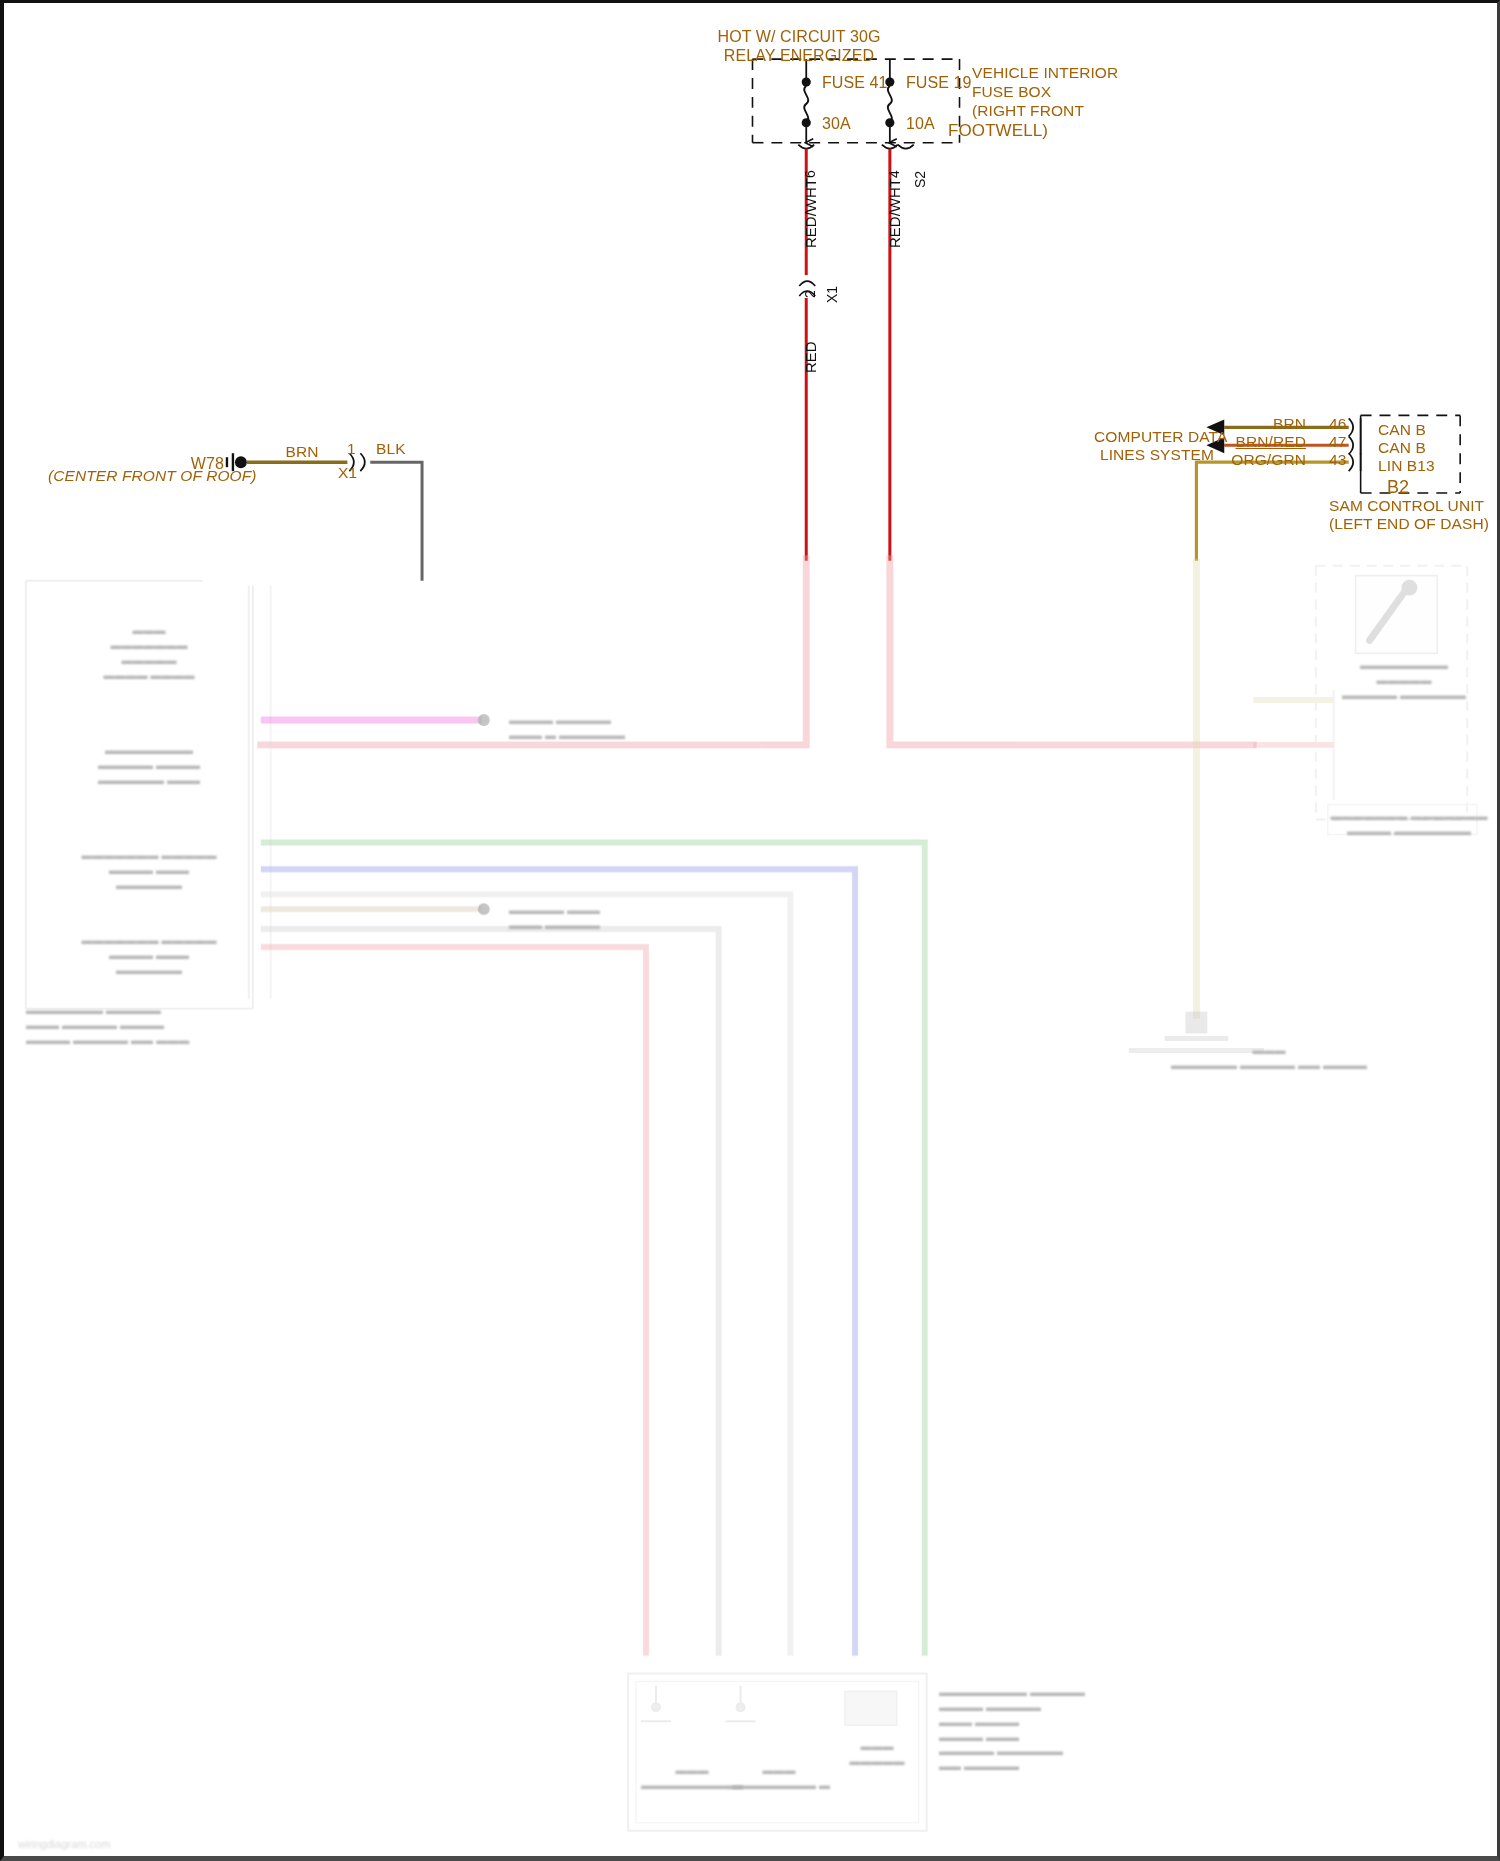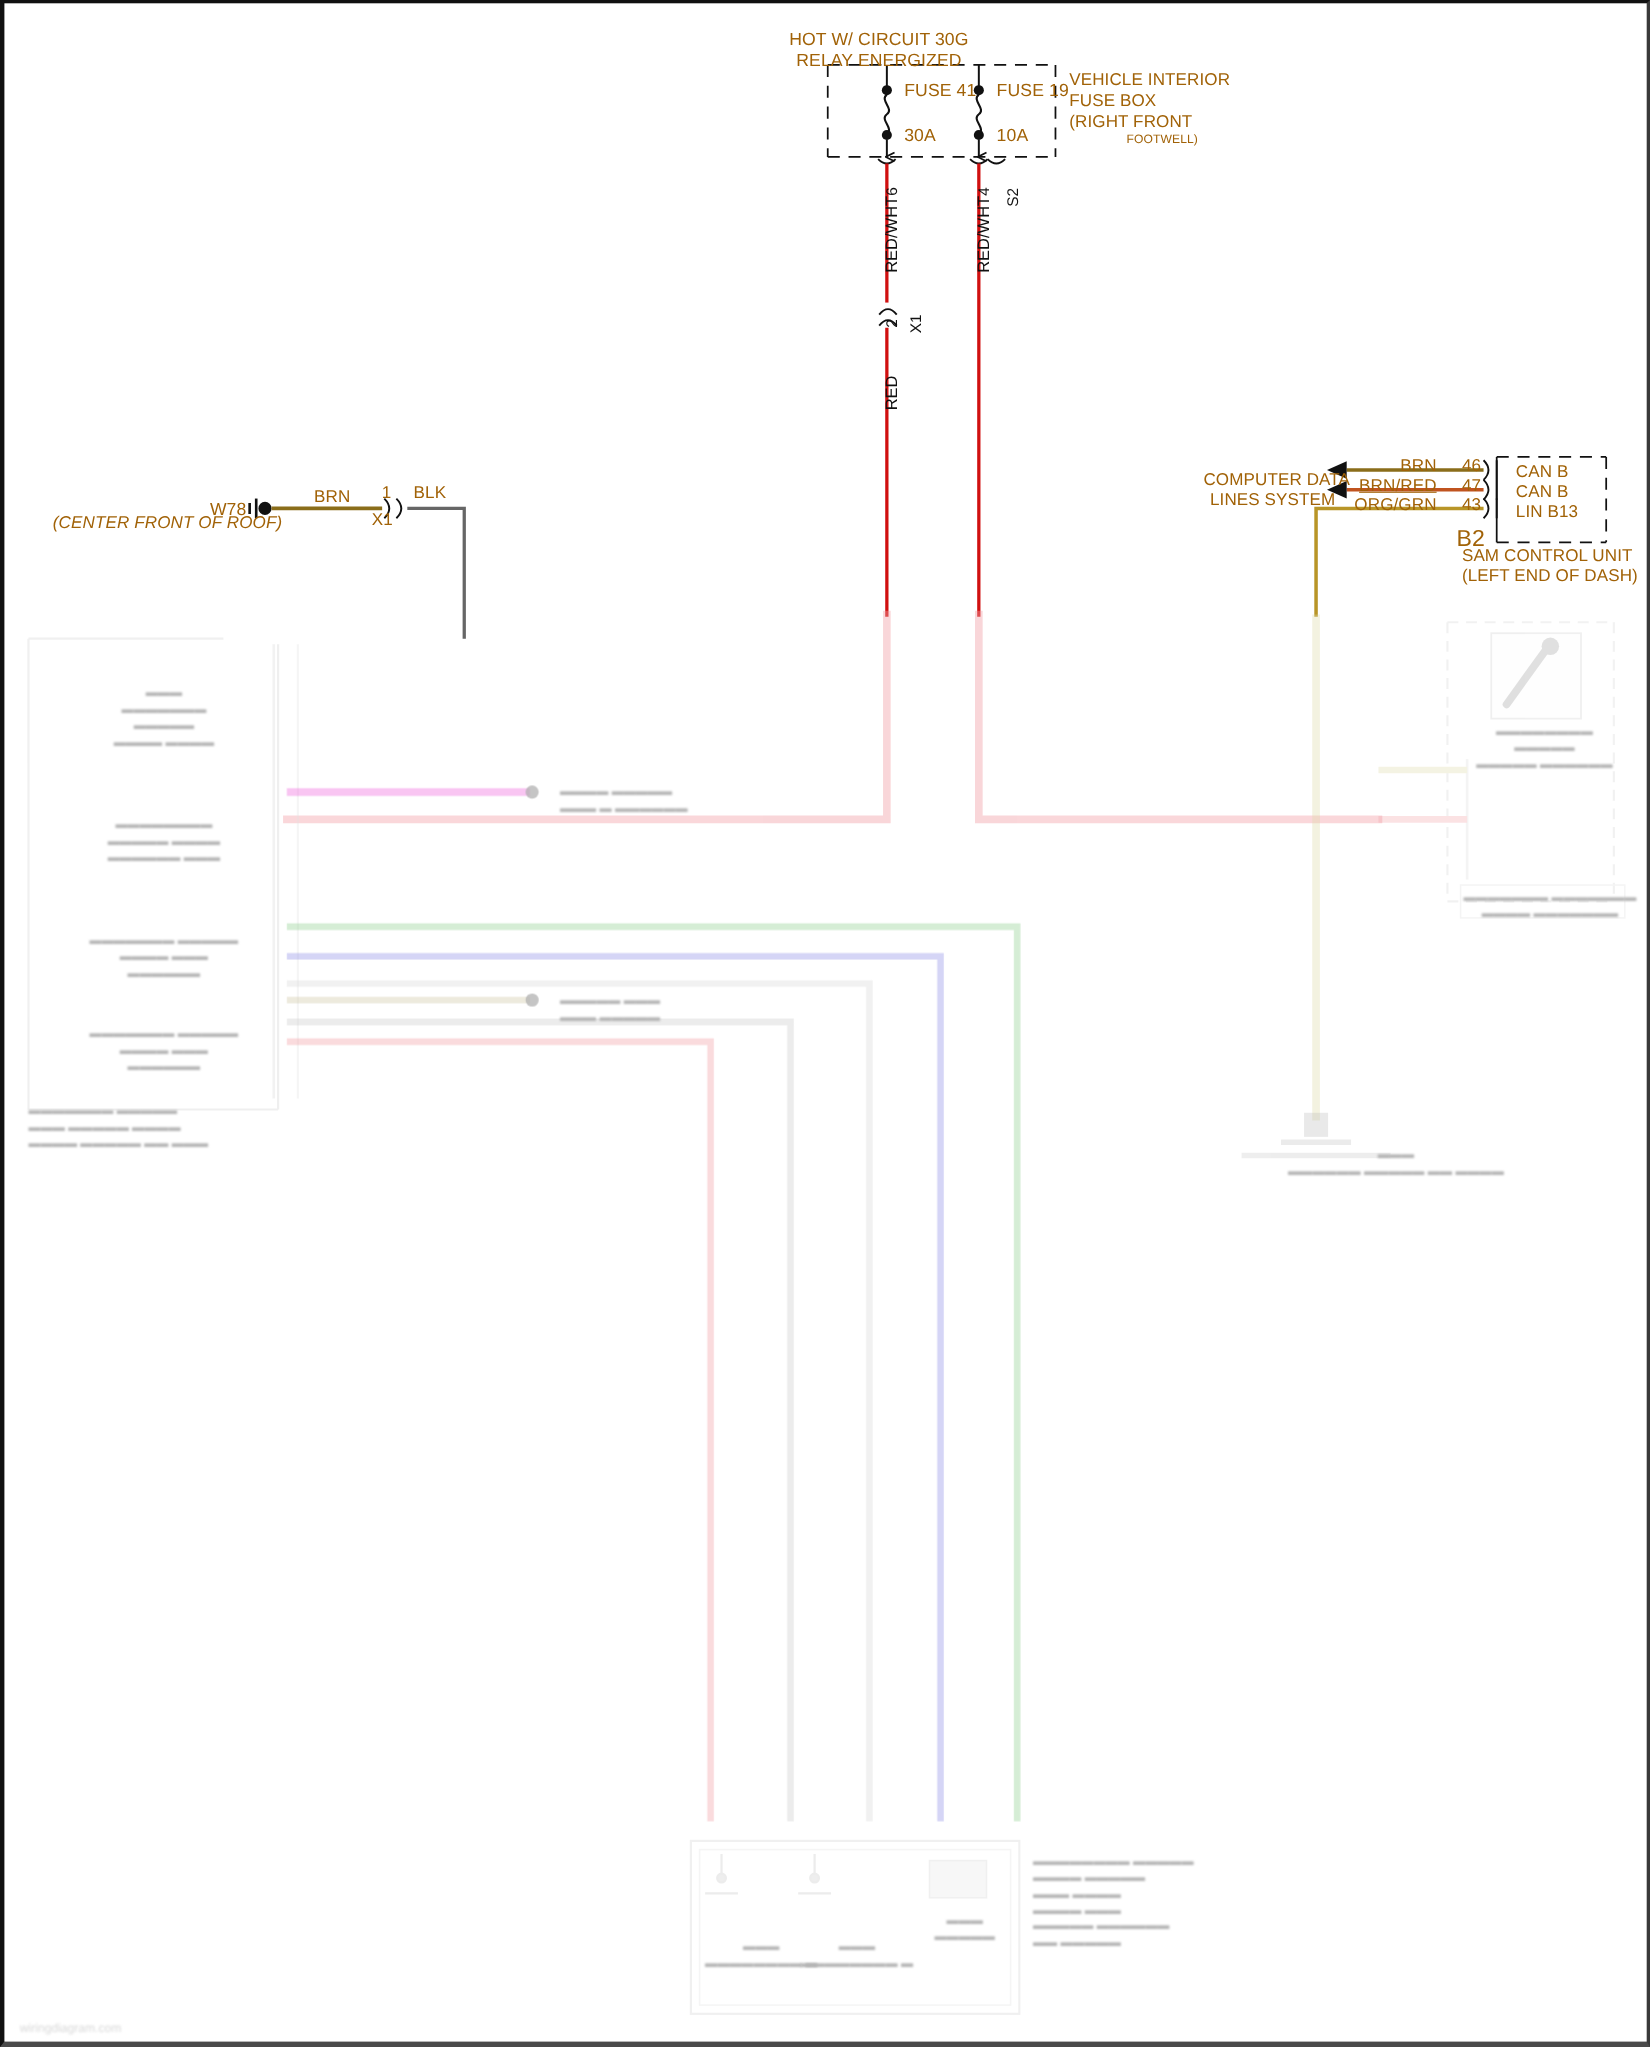--- a/index.html
+++ b/index.html
@@ -240,21 +240,21 @@
 
   <div class="lbl" style="left:818px; top:70px; font-size:16px;">FUSE 41</div>
   <div class="lbl" style="left:818px; top:111px; font-size:16px;text-align:center;">30A</div>
 
   <div class="lbl" style="left:902px; top:70px; font-size:16px;">FUSE 19</div>
   <div class="lbl" style="left:902px; top:111px; font-size:16px;">10A</div>
 
   <div class="lbl" style="left:968px; top:61px; font-size:15.5px;">VEHICLE INTERIOR</div>
   <div class="lbl" style="left:968px; top:80px; font-size:15.5px;">FUSE BOX</div>
   <div class="lbl" style="left:968px; top:99px; font-size:15.5px;">(RIGHT FRONT</div>
-  <div class="lbl" style="left:1020px; top:118px; font-size:11px;">FOOTWELL)</div>
+  <div class="lbl" style="left:944px; top:118px; font-size:17px;">FOOTWELL)</div>
 
   <div class="vert small" style="left:798px; top:175px;">6</div>
   <div class="vert small" style="left:882px; top:175px;">4</div>
   <div class="vert small" style="left:908px; top:185px;">S2</div>
 
   <div class="vert" style="left:798px; top:245px;">RED/WHT</div>
   <div class="vert" style="left:882px; top:245px;">RED/WHT</div>
 
   <div class="vert small" style="left:798px; top:295px;">2</div>
   <div class="vert small" style="left:820px; top:300px;">X1</div>
@@ -275,21 +275,21 @@
   <div class="lbl" style="left:1374px; top:418px; font-size:15.5px;">CAN B</div>
 
   <div class="lbl r" style="left:1180px; top:430px; width:122px; font-size:15.5px;text-decoration:underline;">BRN/RED</div>
   <div class="lbl" style="left:1325px; top:430px; font-size:15.5px;">47</div>
   <div class="lbl" style="left:1374px; top:436px; font-size:15.5px;">CAN B</div>
 
   <div class="lbl r" style="left:1180px; top:448px; width:122px; font-size:15.5px;">ORG/GRN</div>
   <div class="lbl" style="left:1325px; top:448px; font-size:15.5px;">43</div>
   <div class="lbl" style="left:1374px; top:454px; font-size:15.5px;">LIN B13</div>
 
-  <div class="lbl" style="left:1320px; top:474px; font-size:21px;">B2</div>
+  <div class="lbl" style="left:1383px; top:474px; font-size:18px;">B2</div>
   <div class="lbl" style="left:1325px; top:494px; font-size:15.5px;">SAM CONTROL UNIT</div>
   <div class="lbl" style="left:1325px; top:512px; font-size:15.5px;">(LEFT END OF DASH)</div>
 
   <div class="ftext c" style="left:60px; top:620px; width:170px;">▬▬▬
 ▬▬▬▬▬▬▬
 ▬▬▬▬▬
 ▬▬▬▬ ▬▬▬▬</div>
   <div class="ftext c" style="left:50px; top:740px; width:190px;">▬▬▬▬▬▬▬▬
 ▬▬▬▬▬ ▬▬▬▬
 ▬▬▬▬▬▬ ▬▬▬</div>

